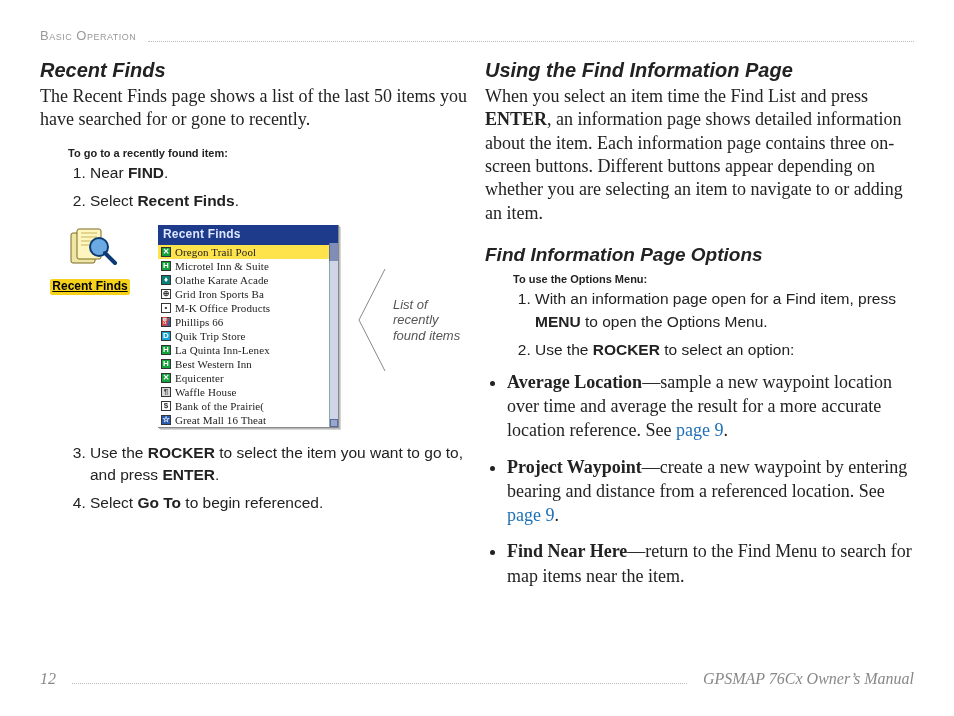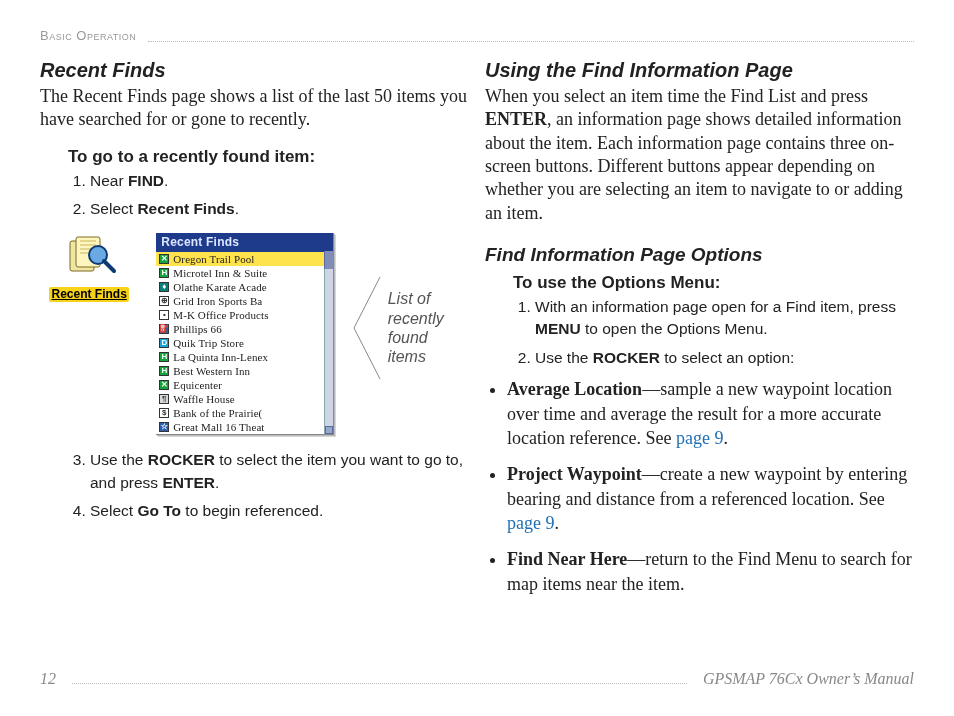--- a/index.html
+++ b/index.html
@@ -42,21 +42,21 @@
   .cols{display:flex;gap:16px;margin-top:12px}
   .col{flex:1;min-width:0}
 
   h2{font-family:Arial,Helvetica,sans-serif;font-style:italic;font-weight:700;
     font-size:20px;margin:0 0 2px 0;color:#222}
   h3{font-family:Arial,Helvetica,sans-serif;font-style:italic;font-weight:700;
     font-size:19px;margin:18px 0 2px 0;color:#222}
   .para{margin:0 0 14px 0}
 
   .task{margin:4px 0 2px 28px}
-  .task-title{font-family:Arial,Helvetica,sans-serif;font-weight:700;font-size:17px}
+  .task-title{font-family:Arial,Helvetica,sans-serif;font-weight:700;font-size:11px}
   ol.steps{margin:2px 0 8px 0;padding:0 0 0 22px;font-family:Arial,Helvetica,sans-serif;font-size:15.5px;line-height:1.45}
   ol.steps li{margin:2px 0 6px 0}
   ol.steps li .b{font-weight:700}
 
   ul.bullets{margin:4px 0 0 0;padding:0 0 0 22px;font-family:"Times New Roman",Times,serif;font-size:18px;line-height:1.35;list-style:disc}
   ul.bullets li{margin:6px 0 12px 0}
   .b{font-weight:700}
   .link{color:var(--link)}
 
   
@@ -90,21 +90,21 @@
   .win .sq.dot::after{content:"•"}
   .win .label{font-family:Liberation Serif, serif;font-size:11px;letter-spacing:0.1px}
   .win .scroll{position:absolute;right:0;top:18px;bottom:0;width:8px;background:#cfd4e6;border-left:1px solid #8aa}
   .win .thumb{position:absolute;right:0;top:18px;width:8px;height:18px;background:#7f8db7;border-left:1px solid #5a6aa0}
   .win .arrow{position:absolute;right:0;width:8px;height:8px;background:#9aa7cc;border:1px solid #5a6aa0;box-sizing:border-box}
   .win .arrow.up{top:18px}
   .win .arrow.dn{bottom:0}
 
   .callout{display:flex;align-items:center;gap:4px;margin-left:-2px;margin-top:40px}
   .callout svg{display:block}
-  .callout .txt{font-family:Arial,Helvetica,sans-serif;font-style:italic;font-size:16px;color:#555;line-height:1.2}
+  .callout .txt{font-family:Arial,Helvetica,sans-serif;font-style:italic;font-size:13px;color:#555;line-height:1.2}
 
   .footer{position:absolute;left:40px;right:40px;bottom:26px;display:flex;justify-content:center;align-items:flex-end;
     color:#888;font-style:italic;font-family:"Times New Roman",serif;font-size:16px}
   .footer .rule{flex:1;height:0;border-top:1px dotted var(--dotted);margin:0 0 6px 0}
   .footer .wrap{display:flex;align-items:flex-end;gap:16px;width:100%}
 </style>
 </head>
 <body>
 
 <div class="hdr">

